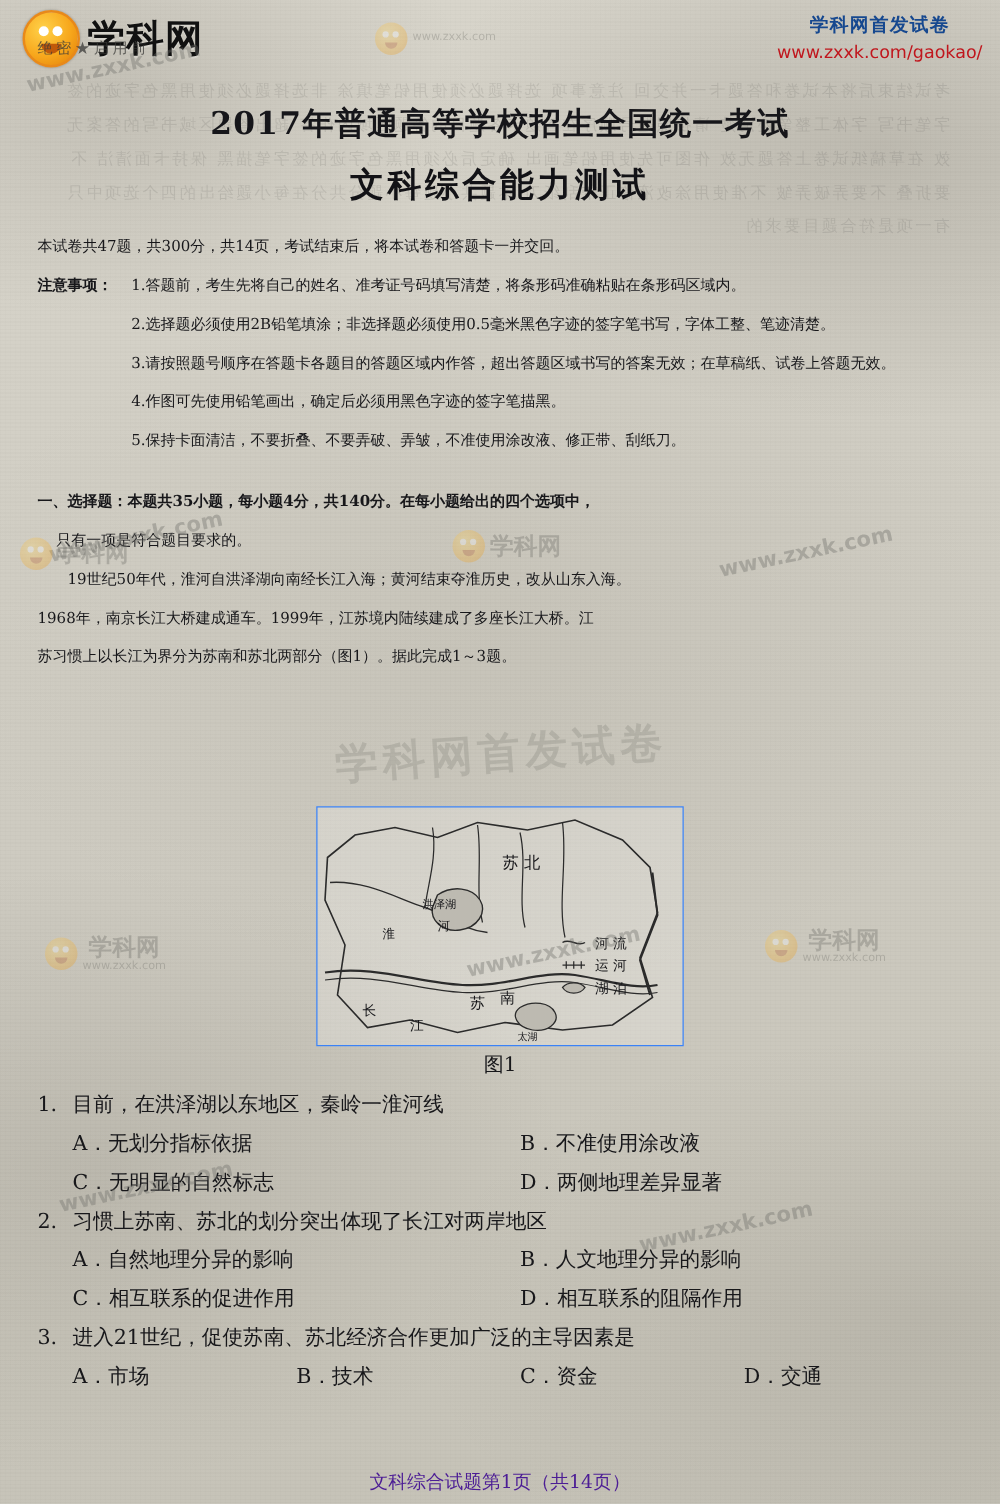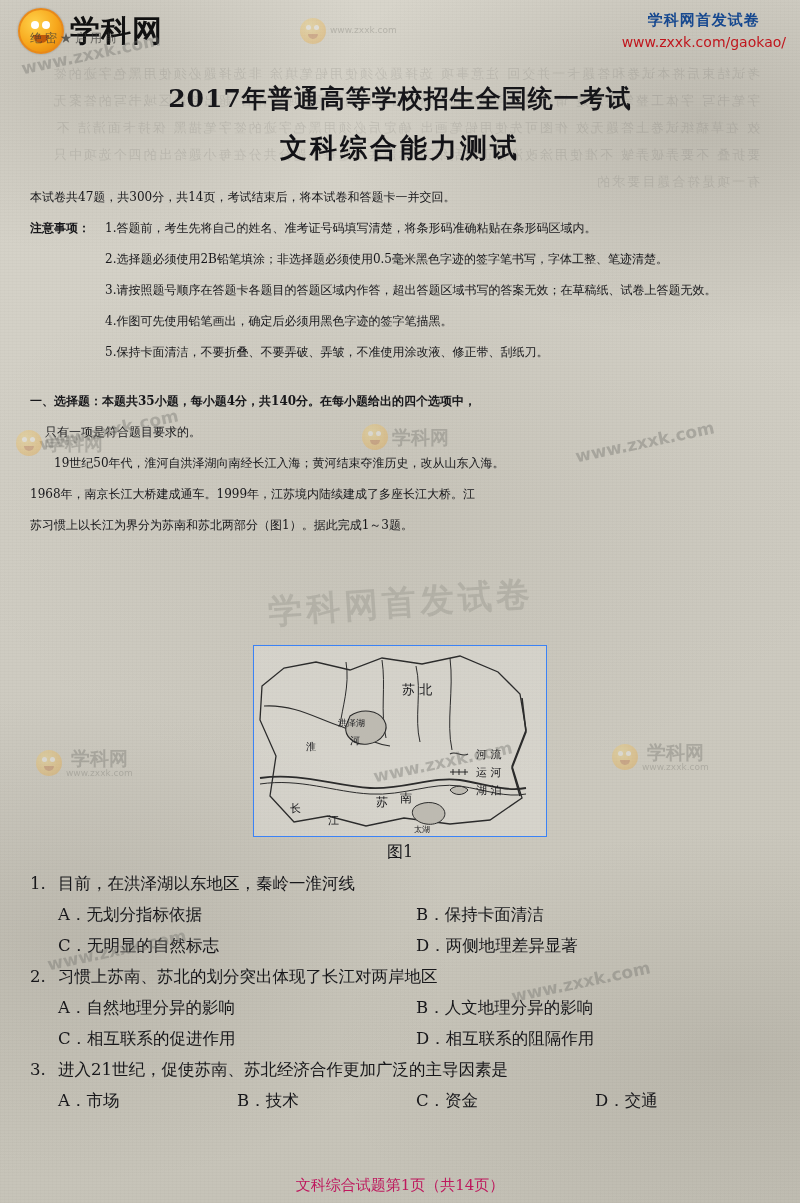--- a/index.html
+++ b/index.html
@@ -120,21 +120,21 @@
 
   
   .botbar{
     position:absolute;left:0;right:0;top:1152px;text-align:center;
     font-size:14px;line-height:1.5;
   }
   .botbar .b1{color:#16488f;font-weight:bold;margin-right:10px;}
   .botbar .b2{color:#c0161d;font-family:"DejaVu Sans","Liberation Sans",sans-serif;}
   .pagefoot{
     position:absolute;left:0;right:0;top:1176px;text-align:center;
-    font-size:15px;color:#be185d;
+    font-size:15px;color:#4c1d95;
   }
 
   .wm{position:absolute;pointer-events:none;user-select:none;}
   .wm-url{
     font-family:"DejaVu Sans","Liberation Sans",sans-serif;
     color:#6f6f6a;opacity:.38;font-size:17px;font-weight:bold;
     transform:rotate(-12deg);white-space:nowrap;
   }
   .wm-logo{display:flex;align-items:center;gap:4px;opacity:.30;}
   .wm-logo .c{
@@ -241,21 +241,21 @@
   </div>
 
   <div class="questions">
 
     <div class="q">
       <span class="num">1.</span>
       <span>目前，在洪泽湖以东地区，秦岭一淮河线</span>
     </div>
     <div class="opts two">
       <div>A．无划分指标依据</div>
-      <div>B．保持卡面清洁</div>
+      <div>B．不准使用涂改液</div>
     </div>
     <div class="opts two">
       <div>C．无明显的自然标志</div>
       <div>D．两侧地理差异显著</div>
     </div>
 
     <div class="q">
       <span class="num">2.</span>
       <span>习惯上苏南、苏北的划分突出体现了长江对两岸地区</span>
     </div>

